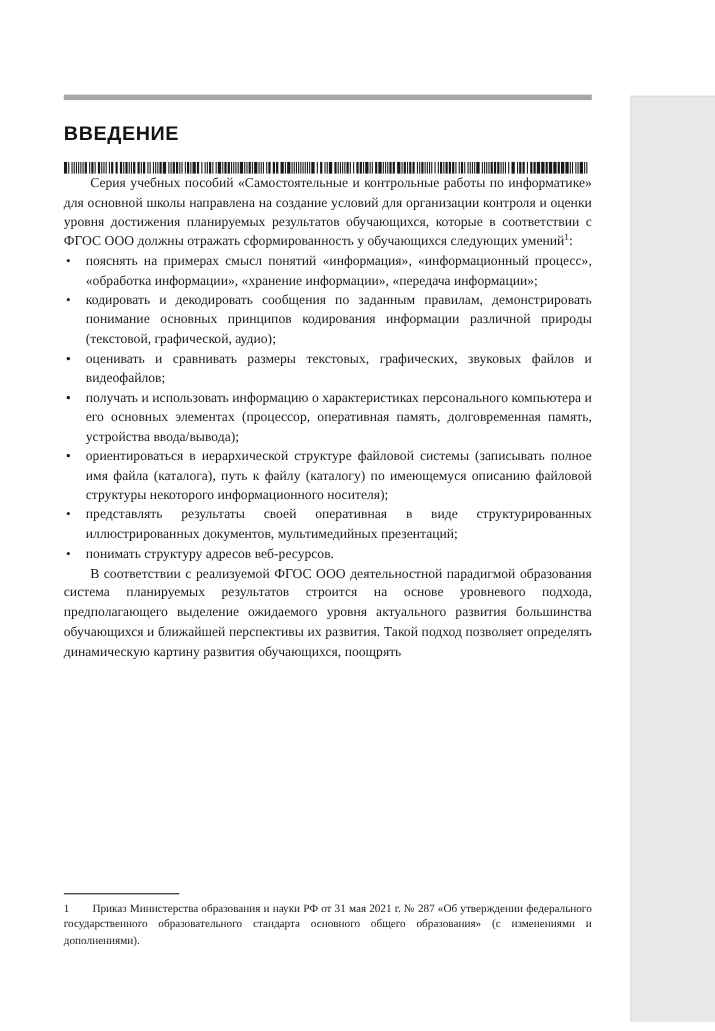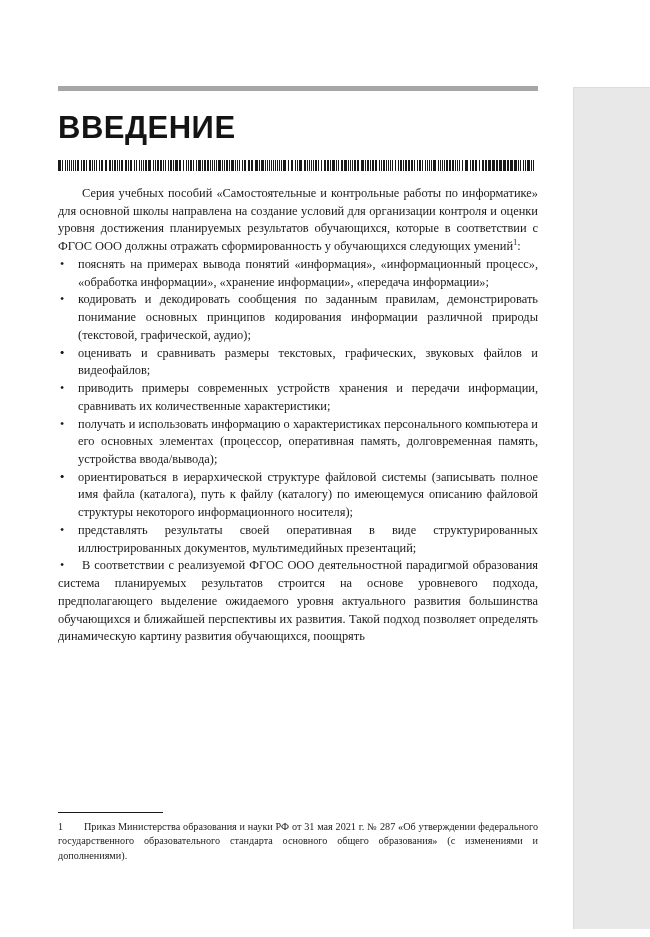--- a/index.html
+++ b/index.html
@@ -47,37 +47,36 @@
   
   .top-rule {
     width: 480px;
     height: 5px;
     background: #a6a6a6;
   }
 
   .page-title {
     font-family: "Liberation Sans", sans-serif;
     font-weight: bold;
-    font-size: 31px;
+    font-size: 18px;
     letter-spacing: 0.5px;
     color: #141414;
     margin: 21px 0 0 0;
     line-height: 1;
   }
 
   
   .tick-divider {
     margin-top: 17px;
     width: 480px;
     height: 11px;
     display: block;
   }
 
   .body-text {
-    margin-top: 14px;
     font-size: 12.4px;
     line-height: 1.43;
     text-align: justify;
     text-justify: inter-word;
     hyphens: manual;
   }
 
   p.para {
     margin: 0;
     text-indent: 24px;
@@ -331,30 +330,30 @@
           <rect x="473" y="0" width="1" height="11"></rect>
           <rect x="475" y="0" width="1" height="11"></rect>
         </g>
     </svg>
 
     <div class="body-text">
 
       <p class="para"><span>Серия учебных пособий «Самостоятельные и контрольные работы по информатике» для основной школы направлена на создание условий для организации контроля и оценки уровня достижения планируемых результатов обучающихся, которые в соответствии с ФГОС ООО должны отражать сформированность у обучающихся следующих умений</span><sup class="fn-ref">1</sup><span>:</span></p>
 
       <ul class="skills">
-        <li><span class="bullet">•</span><span>пояснять на примерах вывода понятий «информация», «информационный процесс», «обработка информации», «хранение информации», «передача информации»;</span></li>
+        <li><span class="bullet">•</span><span>пояснять на примерах смысл понятий «информация», «информационный процесс», «обработка информации», «хранение информации», «передача информации»;</span></li>
         <li><span class="bullet">•</span><span>кодировать и декодировать сообщения по заданным правилам, демонстрировать понимание основных принципов кодирования информации различной природы (текстовой, графической, аудио);</span></li>
         <li><span class="bullet">•</span></li>
         <li><span class="bullet">•</span><span>оценивать и сравнивать размеры текстовых, графических, звуковых файлов и видеофайлов;</span></li>
-        <li><span class="bullet">•</span><span>приводить примеры современных устройств хранения и передачи информации, сравнивать их количественные характеристики;</span></li>
+        <li><span class="bullet">•</span></li>
         <li><span class="bullet">•</span><span>получать и использовать информацию о характеристиках персонального компьютера и его основных элементах (процессор, оперативная память, долговременная память, устройства ввода/вывода);</span></li>
         <li><span class="bullet">•</span></li>
         <li><span class="bullet">•</span><span>ориентироваться в иерархической структуре файловой системы (записывать полное имя файла (каталога), путь к файлу (каталогу) по имеющемуся описанию файловой структуры некоторого информационного носителя);</span></li>
         <li><span class="bullet">•</span><span>представлять результаты своей оперативная в виде структурированных иллюстрированных документов, мультимедийных презентаций;</span></li>
-        <li><span class="bullet">•</span></li>
+        <li><span class="bullet">•</span><span>понимать структуру адресов веб-ресурсов.</span></li>
       </ul>
 
       <p class="para">В соответствии с реализуемой ФГОС ООО деятельностной парадигмой образования система планируемых результатов строится на основе уровневого подхода, предполагающего выделение ожидаемого уровня актуального развития большинства обучающихся и ближайшей перспективы их развития. Такой подход позволяет определять динамическую картину развития обучающихся, поощрять</p>
 
     </div>
   </div>
 
   <div class="footnote">
     <div class="footnote-rule"></div>
     <div class="footnote-body">

